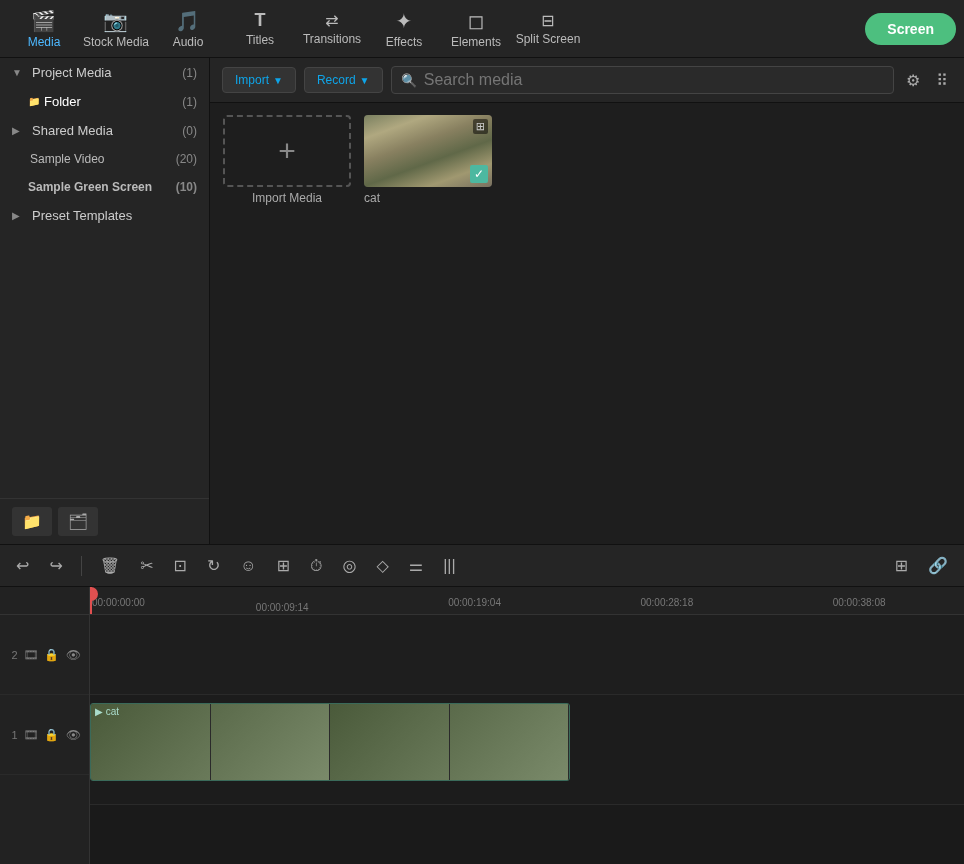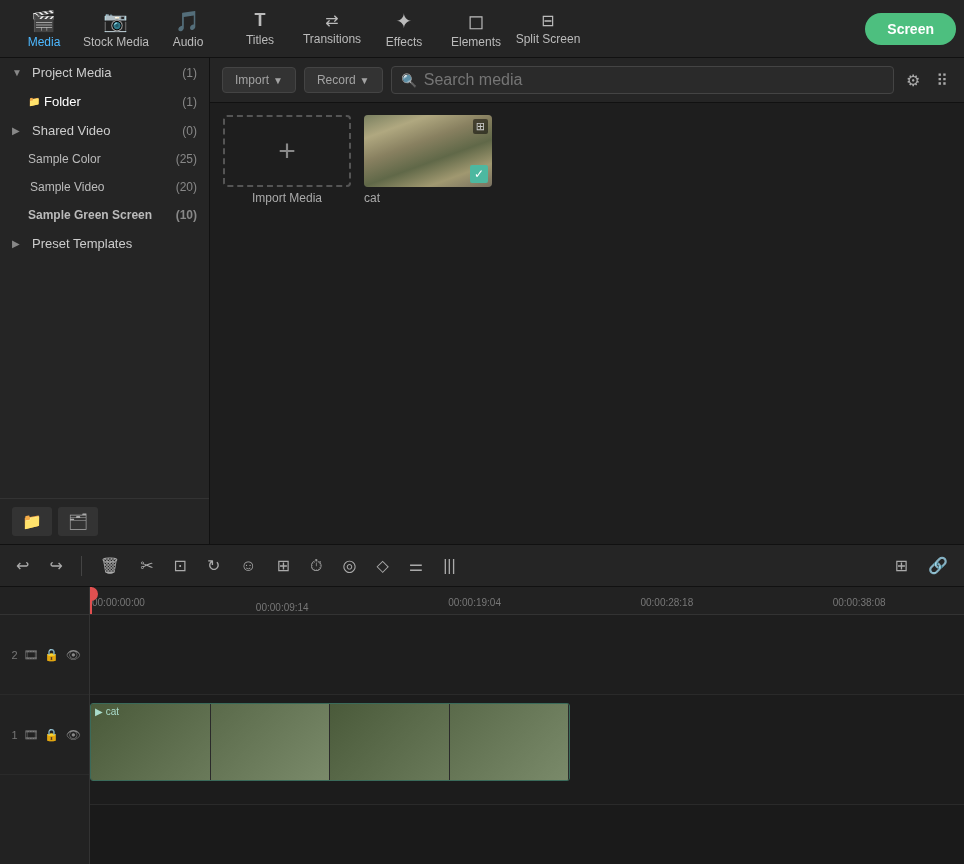--- a/index.html
+++ b/index.html
@@ -17,21 +17,21 @@
     .sidebar { width: 210px; background: #252525; border-right: 1px solid #111; overflow-y: auto; flex-shrink: 0; }
     .sidebar-item { display: flex; align-items: center; padding: 7px 12px; cursor: pointer; }
     .sidebar-item .expand-icon { width: 16px; font-size: 10px; color: #888; }
     .sidebar-item .label { flex: 1; color: #ccc; }
     .sidebar-item .count { color: #888; font-size: 12px; }
     .sidebar-bottom-btn { background: #333; border: none; color: #aaa; padding: 5px 10px; border-radius: 3px; cursor: pointer; margin-right: 6px; font-size: 16px; }
 
     
     .content-area { flex: 1; background: #1e1e1e; display: flex; flex-direction: column; }
     .content-toolbar { display: flex; align-items: center; padding: 8px 12px; background: #252525; border-bottom: 1px solid #111; gap: 8px; }
-    .toolbar-btn { background: #333; border: 1px solid #444; color: #a3a3a3; padding: 5px 12px; border-radius: 4px; cursor: pointer; font-size: 12px; display: flex; align-items: center; gap: 4px; }
+    .toolbar-btn { background: #333; border: 1px solid #444; color: #0ea5e9; padding: 5px 12px; border-radius: 4px; cursor: pointer; font-size: 12px; display: flex; align-items: center; gap: 4px; }
     .search-box { flex: 1; display: flex; align-items: center; background: #2a2a2a; border: 1px solid #444; border-radius: 4px; padding: 4px 10px; }
     .search-box input { background: transparent; border: none; color: #ccc; font-size: 16px; flex: 1; outline: none; }
     .search-icon { color: #888; margin-right: 6px; }
     .toolbar-icon-btn { background: none; border: none; color: #aaa; cursor: pointer; font-size: 16px; padding: 4px; }
     .media-grid { flex: 1; padding: 12px; display: flex; flex-wrap: wrap; gap: 12px; align-content: flex-start; }
 
     
     .import-media-card { display: flex; flex-direction: column; align-items: center; width: 130px; }
     .import-media-box { width: 128px; height: 72px; border: 2px dashed #555; border-radius: 4px; display: flex; align-items: center; justify-content: center; cursor: pointer; }
     .import-plus { color: #888; font-size: 30px; }
@@ -121,28 +121,24 @@
     </div>
 
     <div class="sidebar-item" style="padding-left:28px;">
       <span class="expand-icon">📁</span>
       <span class="label" style="color:#fff; font-size:13px;">Folder</span>
       <span class="count">(1)</span>
     </div>
 
     <div class="sidebar-item">
       <span class="expand-icon" style="margin-right:4px;">▶</span>
-      <span class="label">Shared Video</span>
+      <span class="label">Shared Media</span>
       <span class="count">(0)</span>
     </div>
 
-    <div class="sidebar-item" style="padding-left:28px;">
-      <span class="label" style="font-size:12px; color:#bbb;">Sample Color</span>
-      <span class="count">(25)</span>
-    </div>
 
     <div class="sidebar-item" style="padding-left:30px;">
       <span class="label" style="font-size:12px; color:#bbb;">Sample Video</span>
       <span class="count">(20)</span>
     </div>
 
     <div class="sidebar-item" style="padding-left:28px;font-weight:bold;">
       <span class="label" style="font-size:12px; color:#bbb;">Sample Green Screen</span>
       <span class="count">(10)</span>
     </div>

